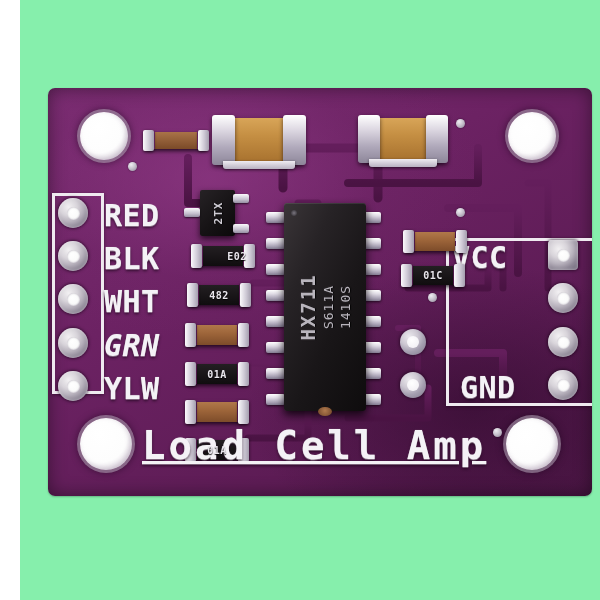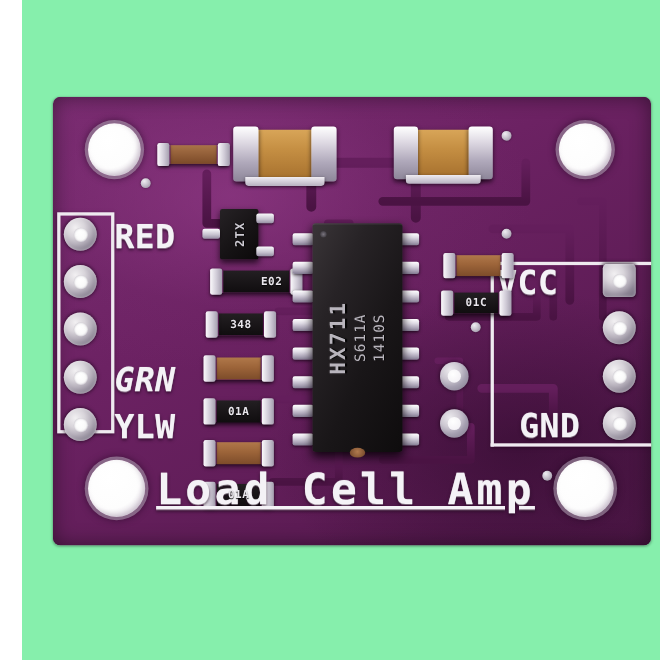--- a/index.html
+++ b/index.html
@@ -300,35 +300,37 @@
 
     <div class="silk-outline" style="left:4px; top:105px; width:46px; height:195px; border-right-color:#efeaf0;"></div>
 
     <div class="pad" style="left:10px; top:110px;"></div>
     <div class="pad" style="left:10px; top:153px;"></div>
     <div class="pad" style="left:10px; top:196px;"></div>
     <div class="pad" style="left:10px; top:240px;"></div>
     <div class="pad" style="left:10px; top:283px;"></div>
 
     <div class="silk pin-label" style="left:56px; top:113px;">RED</div>
+    <div class="silk pin-label" style="left:56px; top:156px;">BLK</div>
+    <div class="silk pin-label" style="left:56px; top:199px;">WHT</div>
     <div class="silk pin-label" style="left:56px; top:243px;font-style:italic;">GRN</div>
     <div class="silk pin-label" style="left:56px; top:286px;">YLW</div>
 
     <div class="silk-outline" style="left:398px; top:150px; width:144px; height:162px; border-right:none;"></div>
 
     <div class="pad square" style="left:500px; top:152px;"></div>
     <div class="pad" style="left:500px; top:195px;"></div>
     <div class="pad" style="left:500px; top:239px;"></div>
     <div class="pad" style="left:500px; top:282px;"></div>
 
     <div class="via" style="left:352px; top:241px;"></div>
     <div class="via" style="left:352px; top:284px;"></div>
 
     <div class="silk pin-label" style="left:404px; top:155px;text-align:right;">VCC</div>
-    <div class="silk pin-label" style="left:424px; top:285px;">GND</div>
+    <div class="silk pin-label" style="left:412px; top:285px;">GND</div>
 
     <div class="bigcap" style="left:170px; top:30px; width:82px; height:44px;">
       <div class="end l"></div>
       <div class="end r"></div>
       <div class="solder"></div>
     </div>
     <div class="bigcap" style="left:316px; top:30px; width:78px; height:42px;">
       <div class="end l"></div>
       <div class="end r"></div>
       <div class="solder"></div>
@@ -341,32 +343,32 @@
       <span class="res-code"></span>
     </div>
 
     <div class="sot" style="left:152px; top:102px; width:35px; height:46px;">
       <div class="sot-mark">2TX</div>
     </div>
     <div class="sot-leg" style="left:136px; top:120px;"></div>
     <div class="sot-leg" style="left:185px; top:106px;"></div>
     <div class="sot-leg" style="left:185px; top:136px;"></div>
 
-    <div class="smd res" style="left:146px; top:158px; width:78px; height:20px; border:none; background:none;padding-left:28px;">
+    <div class="smd res" style="left:146px; top:158px; width:58px; height:20px; border:none; background:none;padding-left:28px;">
       <div class="res-body"></div>
       <div class="res-term l"></div>
       <div class="res-term r"></div>
       <span class="res-code">E02</span>
     </div>
 
     <div class="smd res" style="left:142px; top:197px; width:58px; height:20px; border:none; background:none;">
       <div class="res-body"></div>
       <div class="res-term l"></div>
       <div class="res-term r"></div>
-      <span class="res-code">348</span>
+      <span class="res-code">482</span>
     </div>
 
     <div class="smd res cap-tan" style="left:140px; top:237px; width:58px; height:20px; border:none; background:none;">
       <div class="res-body"></div>
       <div class="res-term l"></div>
       <div class="res-term r"></div>
       <span class="res-code"></span>
     </div>
 
     <div class="smd res" style="left:140px; top:276px; width:58px; height:20px; border:none; background:none;">

